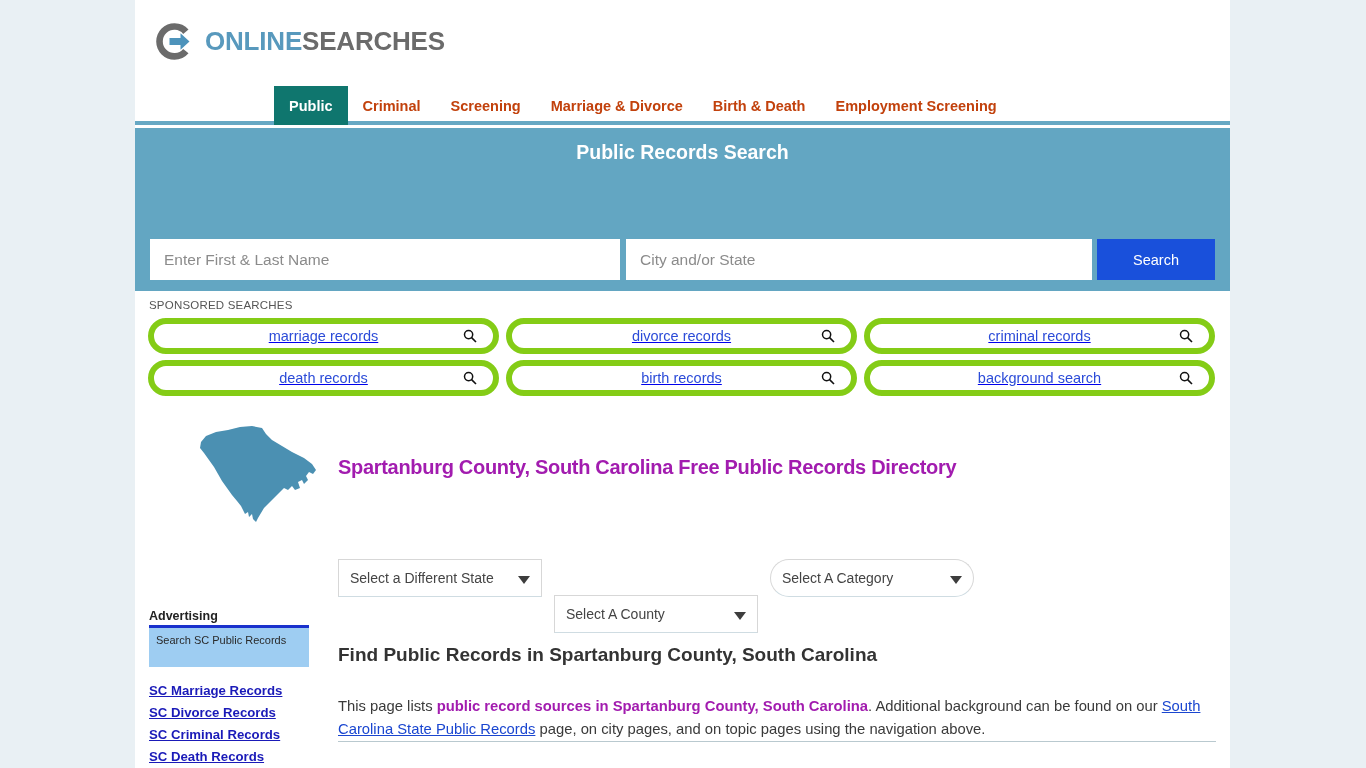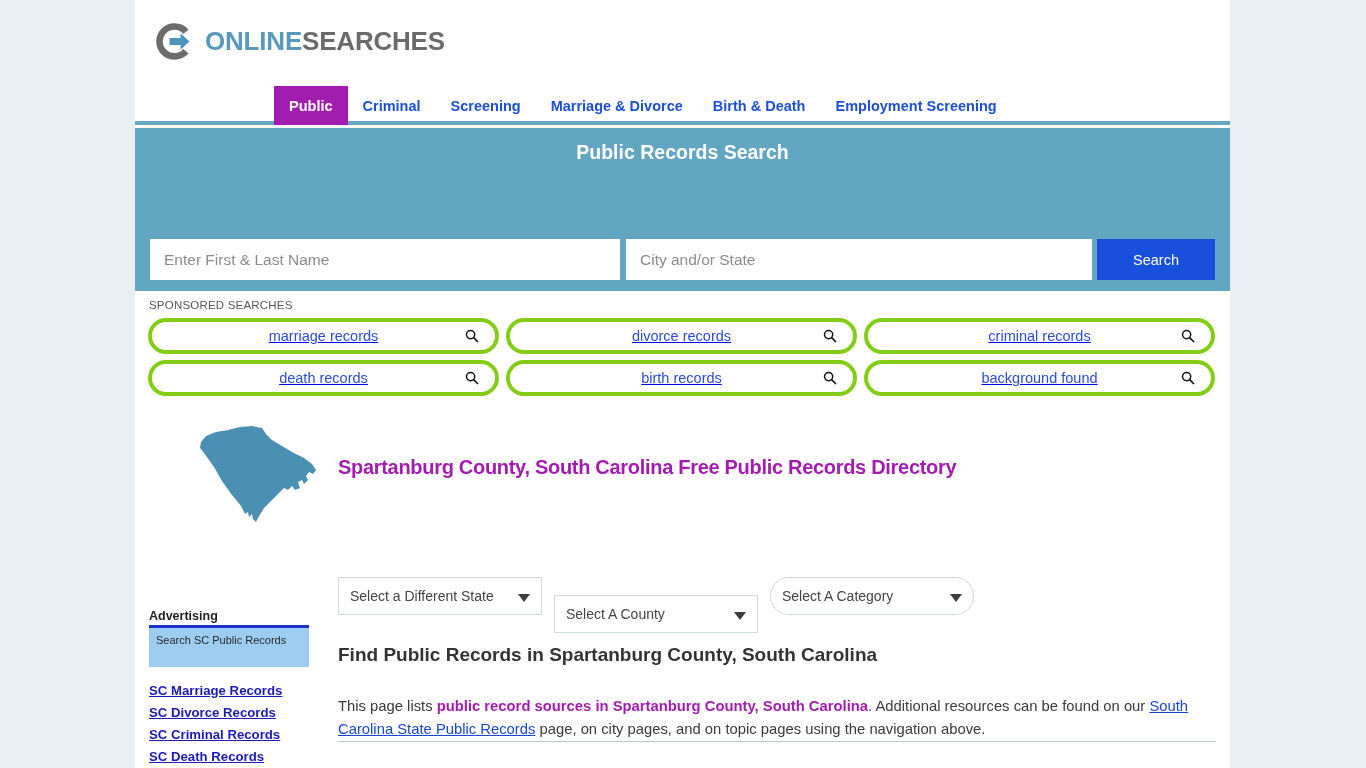--- a/index.html
+++ b/index.html
@@ -70,27 +70,27 @@
     display: flex;
     align-items: stretch;
     height: 39px;
   }
   .nav-item {
     display: flex;
     align-items: center;
     padding: 0 15px;
     font-size: 14.5px;
     font-weight: bold;
-    color: #1d4ed8;
+    color: #c2410c;
     white-space: nowrap;
     cursor: pointer;
     text-decoration: none;
   }
   .nav-item.active {
-    background: #a21caf;
+    background: #0f766e;
     color: #ffffff;
   }
 
   
   .hero {
     position: absolute;
     left: 0;
     top: 128px;
     width: 1095px;
     height: 163px;
@@ -154,21 +154,21 @@
     top: 318px;
     width: 1068px;
     display: flex;
     flex-wrap: wrap;
   }
   .pill {
     position: relative;
     width: 351px;
     height: 36px;
     margin: 0 7px 6px 0;
-    border: 4px solid #84cc16;
+    border: 6px solid #84cc16;
     border-radius: 19px;
     background: #ffffff;
     display: flex;
     align-items: center;
     justify-content: center;
     cursor: pointer;
   }
   .pill-label {
     font-size: 14.5px;
     color: #2b4bd8;
@@ -200,21 +200,20 @@
     color: #a21caf;
     letter-spacing: -0.3px;
   }
 
   
   .select-row {
     position: absolute;
     left: 203px;
     top: 559px;
     display: flex;
-    align-items: center;
   }
   .sel {
     position: relative;
     height: 38px;
     border: 1px solid #d7d7d7;
     border-bottom-color: #cfdce2;
     background: #ffffff;
     display: flex;
     align-items: center;
     padding: 0 32px 0 11px;
@@ -399,21 +398,21 @@
         <span class="pill-label">birth records</span>
         <span class="pill-icon">
           <svg width="14" height="14" viewBox="0 0 14 14">
               <circle cx="5.6" cy="5.6" r="4.1" fill="none" stroke="#111" stroke-width="1.5"></circle>
               <line x1="8.6" y1="8.6" x2="13" y2="13" stroke="#111" stroke-width="1.6"></line>
             </svg>
         </span>
       </a>
 
       <a class="pill" href="#" style="margin-right:0">
-        <span class="pill-label">background found</span>
+        <span class="pill-label">background search</span>
         <span class="pill-icon">
           <svg width="14" height="14" viewBox="0 0 14 14">
               <circle cx="5.6" cy="5.6" r="4.1" fill="none" stroke="#111" stroke-width="1.5"></circle>
               <line x1="8.6" y1="8.6" x2="13" y2="13" stroke="#111" stroke-width="1.6"></line>
             </svg>
         </span>
       </a>
     </div>
 
     <div class="state-map">
@@ -439,21 +438,21 @@
         <span class="sel-caret"></span>
       </div>
       <div class="sel" id="sel-category">
         <span>Select A Category</span>
         <span class="sel-caret"></span>
       </div>
     </div>
 
     <h2 class="section-heading">Find Public Records in Spartanburg County, South Carolina</h2>
 
-    <p class="body-para"><span>This page lists </span><b>public record sources in Spartanburg County, South Carolina</b><span>. Additional resources can be found on our </span><a href="#">South Carolina State Public Records</a><span> page, on city pages, and on topic pages using the navigation above.</span></p>
+    <p class="body-para"><span>This page lists </span><b>public record sources in Spartanburg County, South Carolina</b><span>. Additional background can be found on our </span><a href="#">South Carolina State Public Records</a><span> page, on city pages, and on topic pages using the navigation above.</span></p>
 
     <div class="hr-rule"></div>
 
     <div class="ad-label">Advertising</div>
     <div class="ad-box">
       <div class="ad-box-text">Search SC Public Records</div>
     </div>
     <div class="ad-links">
       <a class="ad-link" href="#">SC Marriage Records</a>
       <a class="ad-link" href="#">SC Divorce Records</a>

